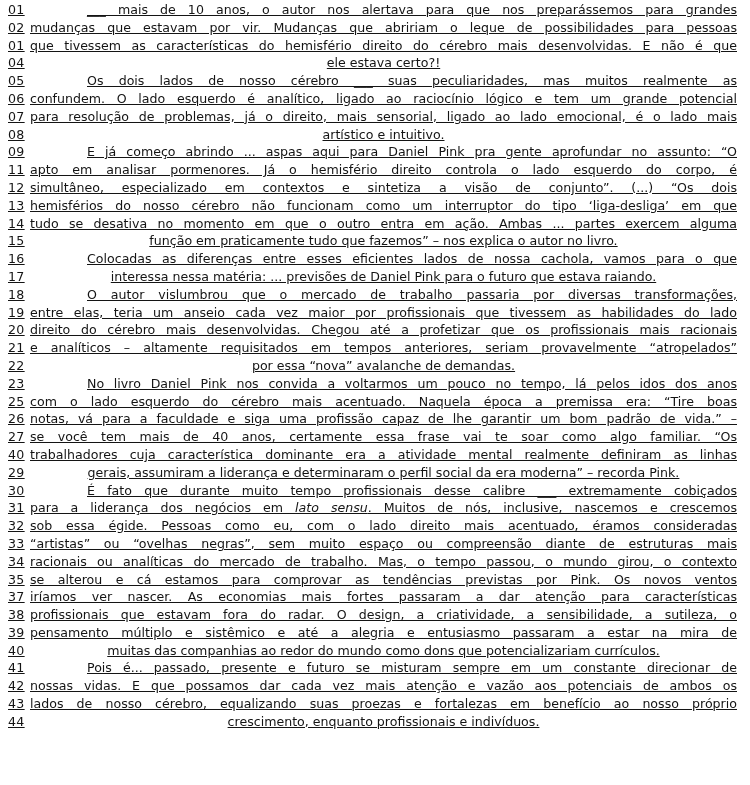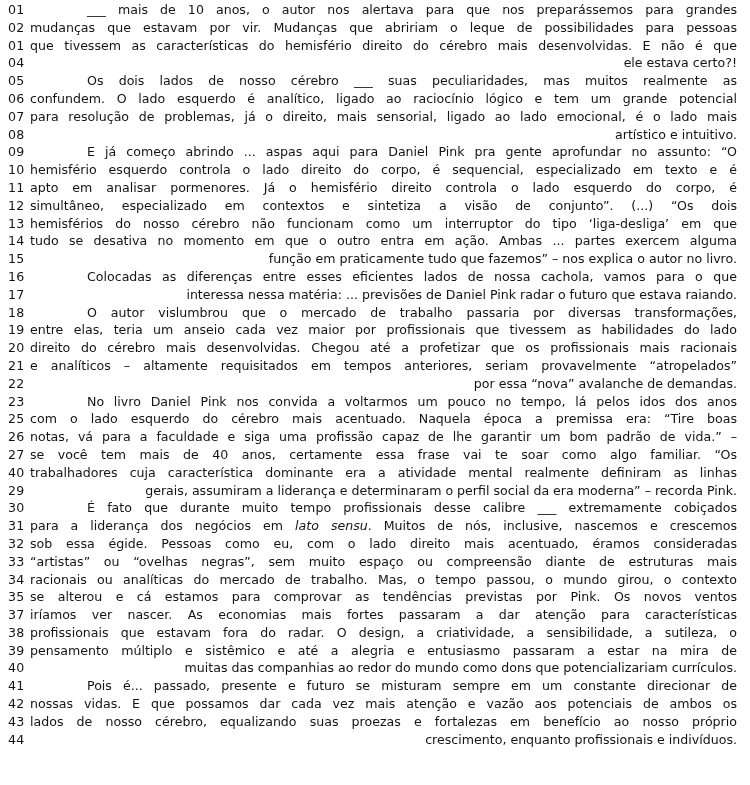--- a/index.html
+++ b/index.html
@@ -12,39 +12,40 @@
     height: 785px;
     overflow: hidden;
     font-family: "DejaVu Sans", "Liberation Sans", sans-serif;
   }
   #doc {
     width: 750px;
     height: 699px;
     padding-top: 1px;
     box-sizing: border-box;
     color: #141414;
+    text-decoration: underline;
   }
   .line-row {
     display: flex;
     height: 17.8px;
     line-height: 17.8px;
     font-size: 12.6px;
   }
   .line-num {
     flex: 0 0 30px;
     padding-left: 8px;
     box-sizing: border-box;
     text-align: left;
     letter-spacing: 0.3px;
   }
   .line-text {
     flex: 0 0 707px;
     width: 707px;
     box-sizing: border-box;
-    text-align: right;
+    text-align: center;
     white-space: normal;
     overflow: hidden;
   }
   .line-text.justify {
     text-align: justify;
     text-align-last: justify;
   }
   .line-text.indent {
     padding-left: 57px;
   }
@@ -95,24 +96,20 @@
   <div class="line-row">
     <span class="line-num">08</span>
     <span class="line-text">artístico e intuitivo.</span>
   </div>
 
   <div class="line-row">
     <span class="line-num">09</span>
     <span class="line-text justify indent">E já começo abrindo ... aspas aqui para Daniel Pink pra gente aprofundar no assunto: “O</span>
   </div>
 
-  <div class="line-row">
-    <span class="line-num">10</span>
-    <span class="line-text justify">hemisfério esquerdo controla o lado direito do corpo, é sequencial, especializado em texto e é</span>
-  </div>
 
   <div class="line-row">
     <span class="line-num">11</span>
     <span class="line-text justify">apto em analisar pormenores. Já o hemisfério direito controla o lado esquerdo do corpo, é</span>
   </div>
 
   <div class="line-row">
     <span class="line-num">12</span>
     <span class="line-text justify">simultâneo, especializado em contextos e sintetiza a visão de conjunto”. (...) “Os dois</span>
   </div>
@@ -132,21 +129,21 @@
     <span class="line-text">função em praticamente tudo que fazemos” – nos explica o autor no livro.</span>
   </div>
 
   <div class="line-row">
     <span class="line-num">16</span>
     <span class="line-text justify indent">Colocadas as diferenças entre esses eficientes lados de nossa cachola, vamos para o que</span>
   </div>
 
   <div class="line-row">
     <span class="line-num">17</span>
-    <span class="line-text">interessa nessa matéria: ... previsões de Daniel Pink radar o futuro que estava raiando.</span>
+    <span class="line-text">interessa nessa matéria: ... previsões de Daniel Pink para o futuro que estava raiando.</span>
   </div>
 
   <div class="line-row">
     <span class="line-num">18</span>
     <span class="line-text justify indent">O autor vislumbrou que o mercado de trabalho passaria por diversas transformações,</span>
   </div>
 
   <div class="line-row">
     <span class="line-num">19</span>
     <span class="line-text justify">entre elas, teria um anseio cada vez maior por profissionais que tivessem as habilidades do lado</span>

